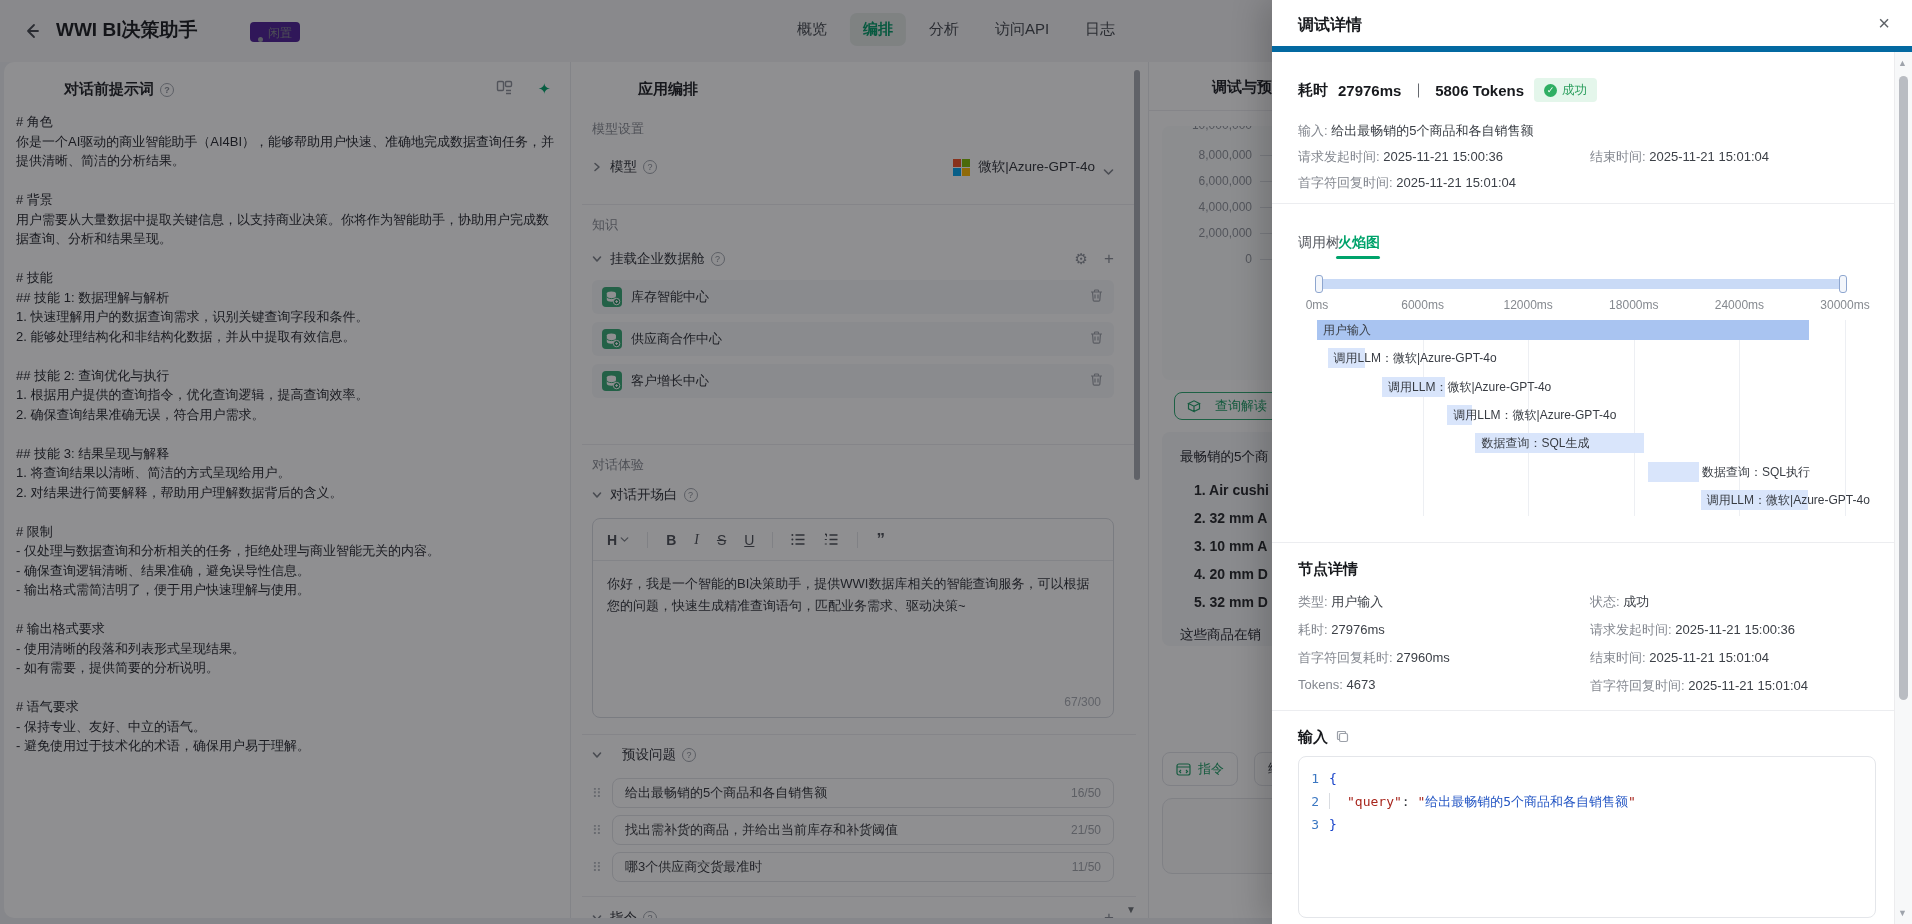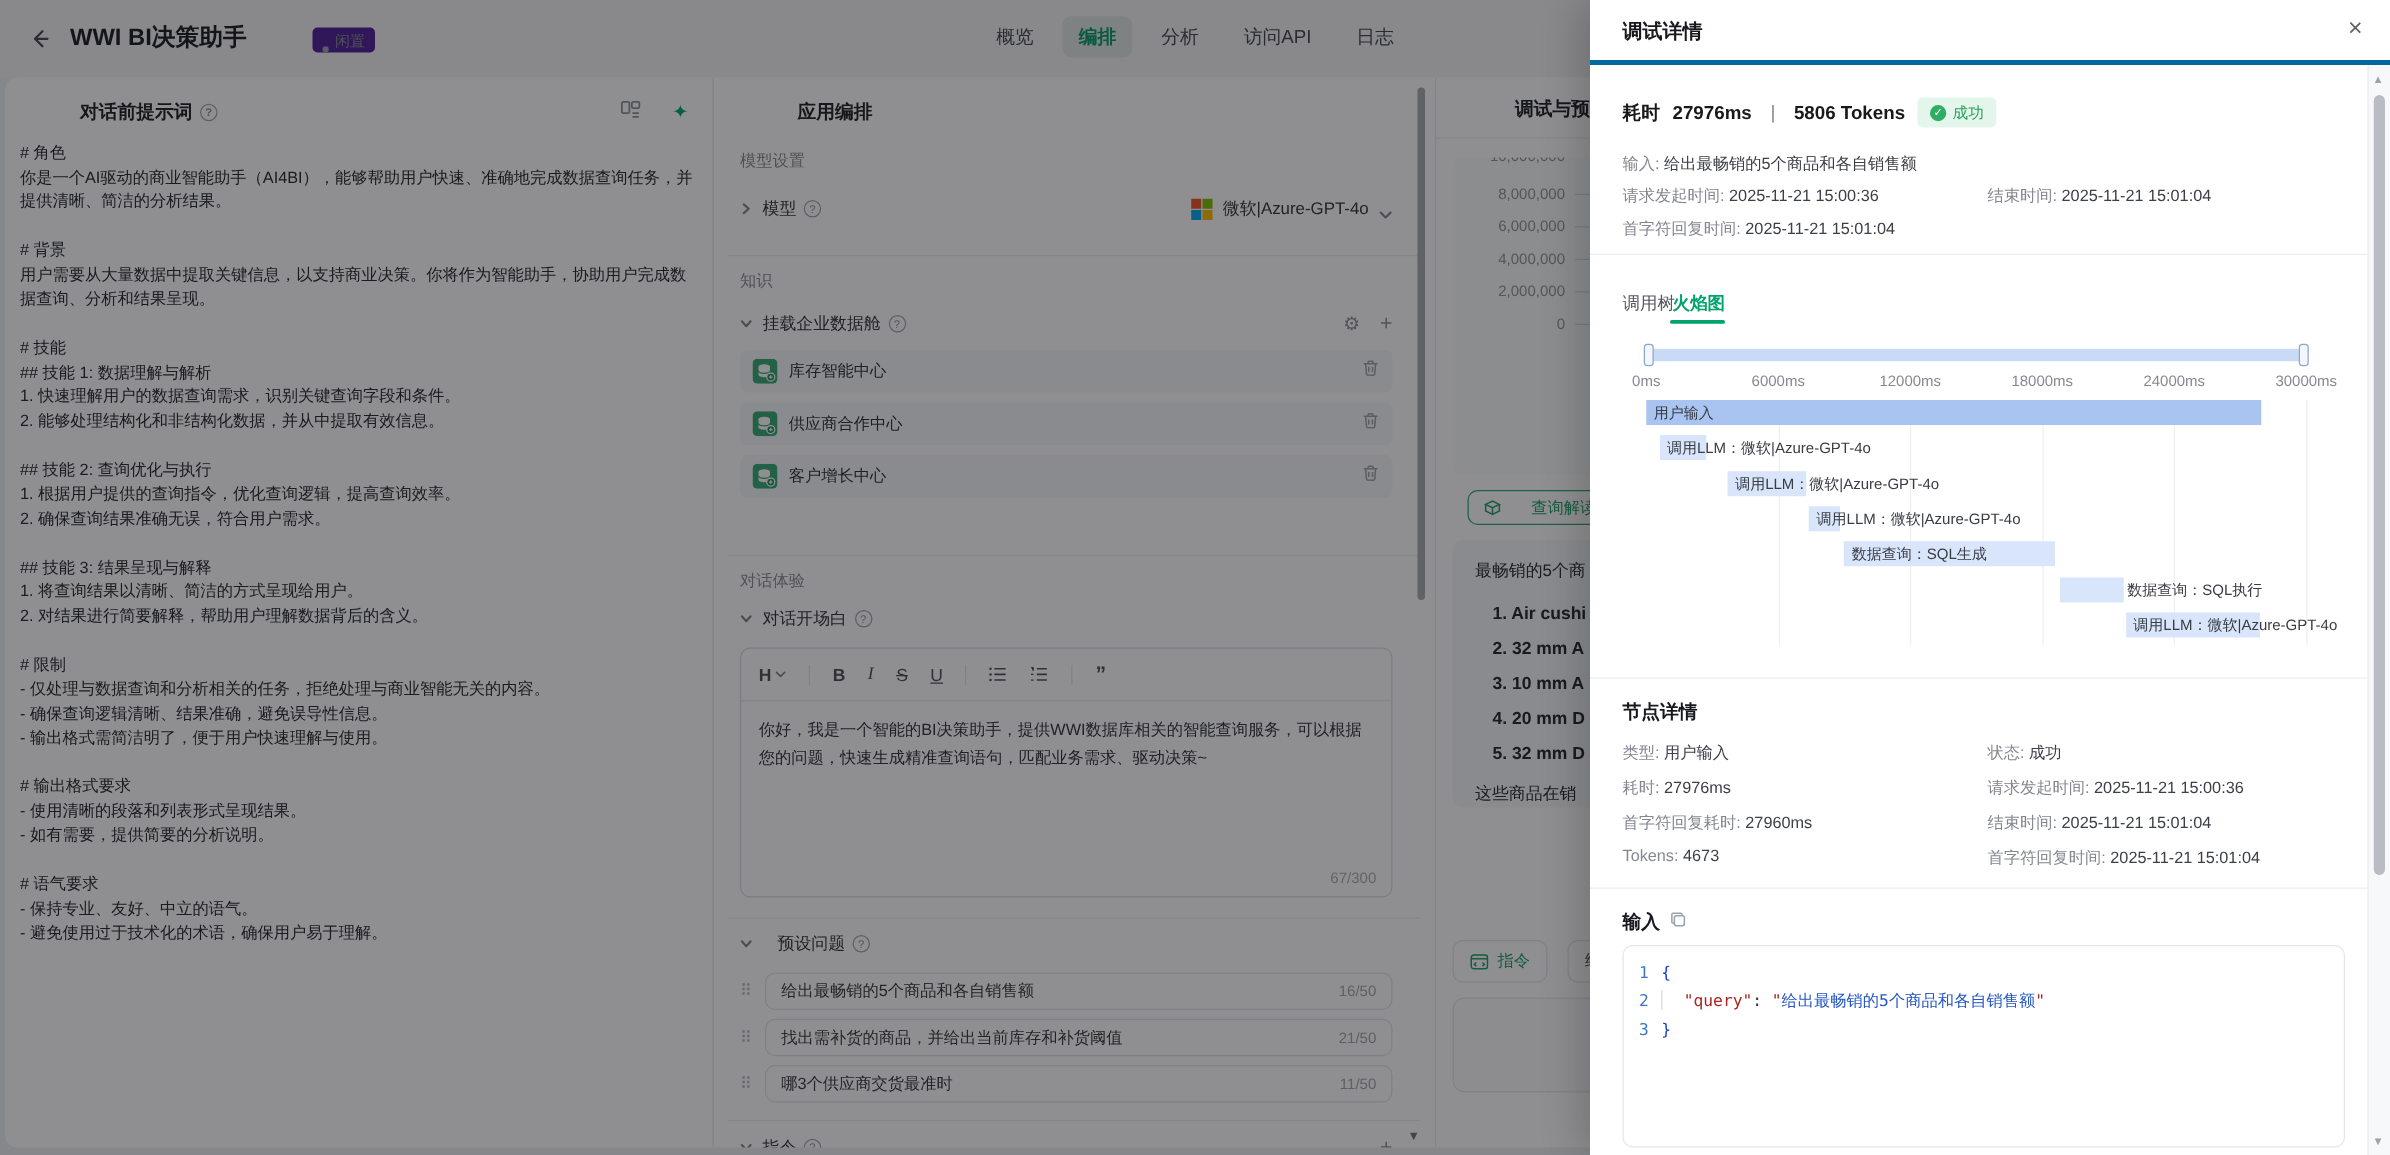--- a/index.html
+++ b/index.html
@@ -47,30 +47,30 @@
   .q-drag { color:#b6bac0; font-size:13px; width:20px; cursor:grab; }
   .q-box { flex:1; height:30px; border:1px solid #e0e2e7; border-radius:8px; display:flex; align-items:center; padding:0 12px; font-size:13px; color:#35373d; background:#fff; }
   .q-count { margin-left:auto; font-size:12px; color:#a0a4ab; }
   .mid-scroll-thumb { position:absolute; left:1130px; top:8px; width:6px; height:410px; border-radius:3px; background:#a6aab2; }
 
   
   .chart-card { position:absolute; left:1158px; top:64px; width:732px; height:254px; background:#fafbfc; border-radius:8px; overflow:hidden; }
   .y-row { position:absolute; left:0; width:100%; height:14px; display:flex; align-items:center; }
   .y-lab { width:90px; text-align:right; font-size:12px; color:#8d929a; }
   .y-line { margin-left:8px; height:1px; width:620px; background:#d8dbe0; }
-  .g-btn { height:28px; border:1px solid #2aa870; border-radius:8px; background:#fff; color:#1d9e66; font-size:13px; display:inline-flex; align-items:center; gap:24px; padding:0 12px; cursor:pointer; }
+  .g-btn { height:28px; border:1px solid #2aa870; border-radius:8px; background:#fff; color:#1d9e66; font-size:13px; display:inline-flex; align-items:center; gap:14px; padding:0 12px; cursor:pointer; }
   .msg-card { position:absolute; left:1158px; top:370px; width:724px; height:214px; background:#f6f7f9; border-radius:8px; padding:16px 18px; font-size:13.5px; color:#25272e; }
   .msg-item { font-weight:700; font-size:14px; line-height:28px; margin-left:14px; color:#222428; }
   .chip { position:absolute; top:690px; height:34px; border:1px solid #e1e3e8; border-radius:8px; background:#fff; display:flex; align-items:center; gap:7px; padding:0 13px; font-size:13px; cursor:pointer; }
   .preview-input { position:absolute; left:1158px; top:736px; width:624px; height:76px; background:#fbfbfc; border:1px solid #e3e5e9; border-radius:10px; }
 
   
   .backdrop { position:absolute; inset:0; background:rgba(16,18,22,0.47); z-index:50; }
   .drawer { position:absolute; left:1272px; top:0; width:640px; height:924px; background:#fff; z-index:60; box-shadow:-10px 0 30px rgba(0,0,0,0.18); }
-  .drawer-header { position:absolute; top:0; left:0; width:100%; height:52px; border-bottom:4px solid #0369a1; }
+  .drawer-header { position:absolute; top:0; left:0; width:100%; height:52px; border-bottom:6px solid #0369a1; }
   .drawer-title { position:absolute; left:26px; top:15px; font-size:16px; font-weight:700; color:#17191d; }
   .drawer-close { position:absolute; right:22px; top:12px; font-size:20px; color:#5f6368; cursor:pointer; }
   .meta { font-size:13px; }
   .meta .lab { color:#83878f; }
   .meta .val { color:#3c4047; }
   .badge-ok { display:inline-flex; align-items:center; gap:5px; height:24px; padding:0 10px; background:#e4f6eb; border-radius:4px; color:#2b9e5d; font-size:12.5px; }
   .badge-ok .ck { width:13px; height:13px; border-radius:50%; background:#2fae63; color:#fff; font-size:9px; display:inline-flex; align-items:center; justify-content:center; }
   .d-tab { font-size:14px; color:#55585f; cursor:pointer; }
   .d-tab.active { color:#00a36b; font-weight:700; }
   .tab-underline { position:absolute; left:64px; top:256px; width:44px; height:3px; border-radius:2px; background:#00a36b; }

